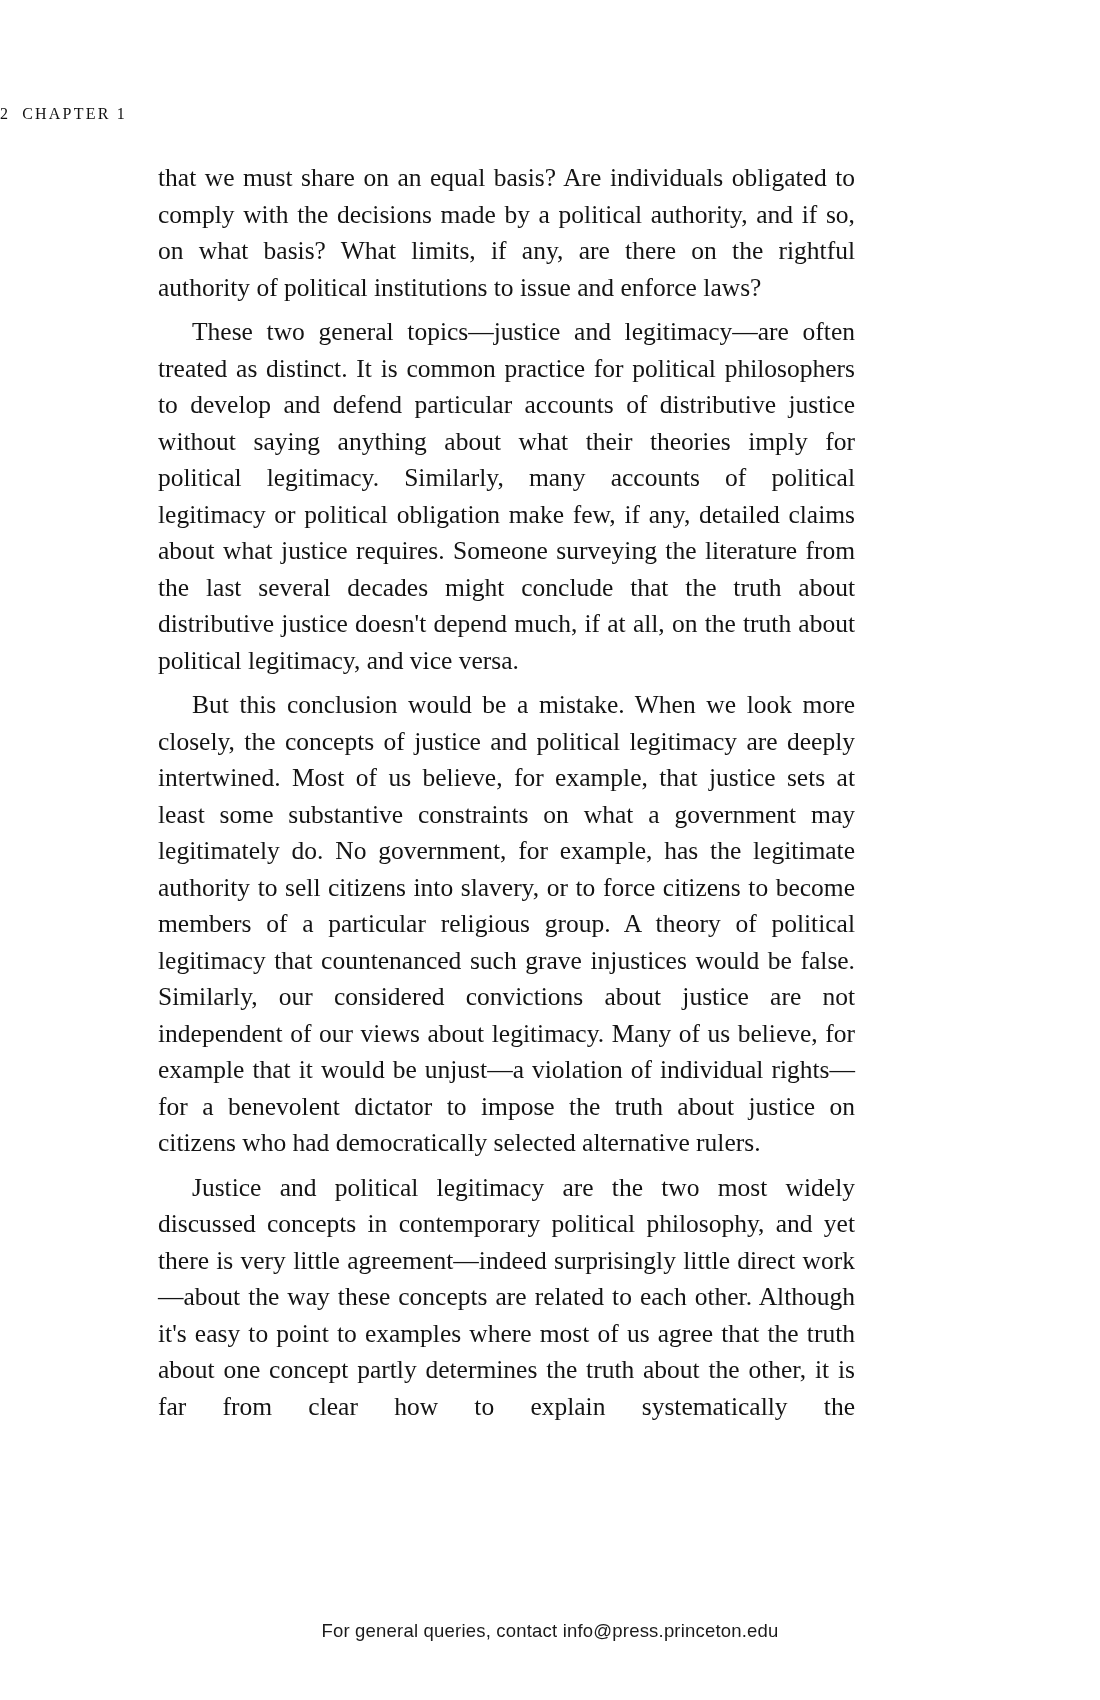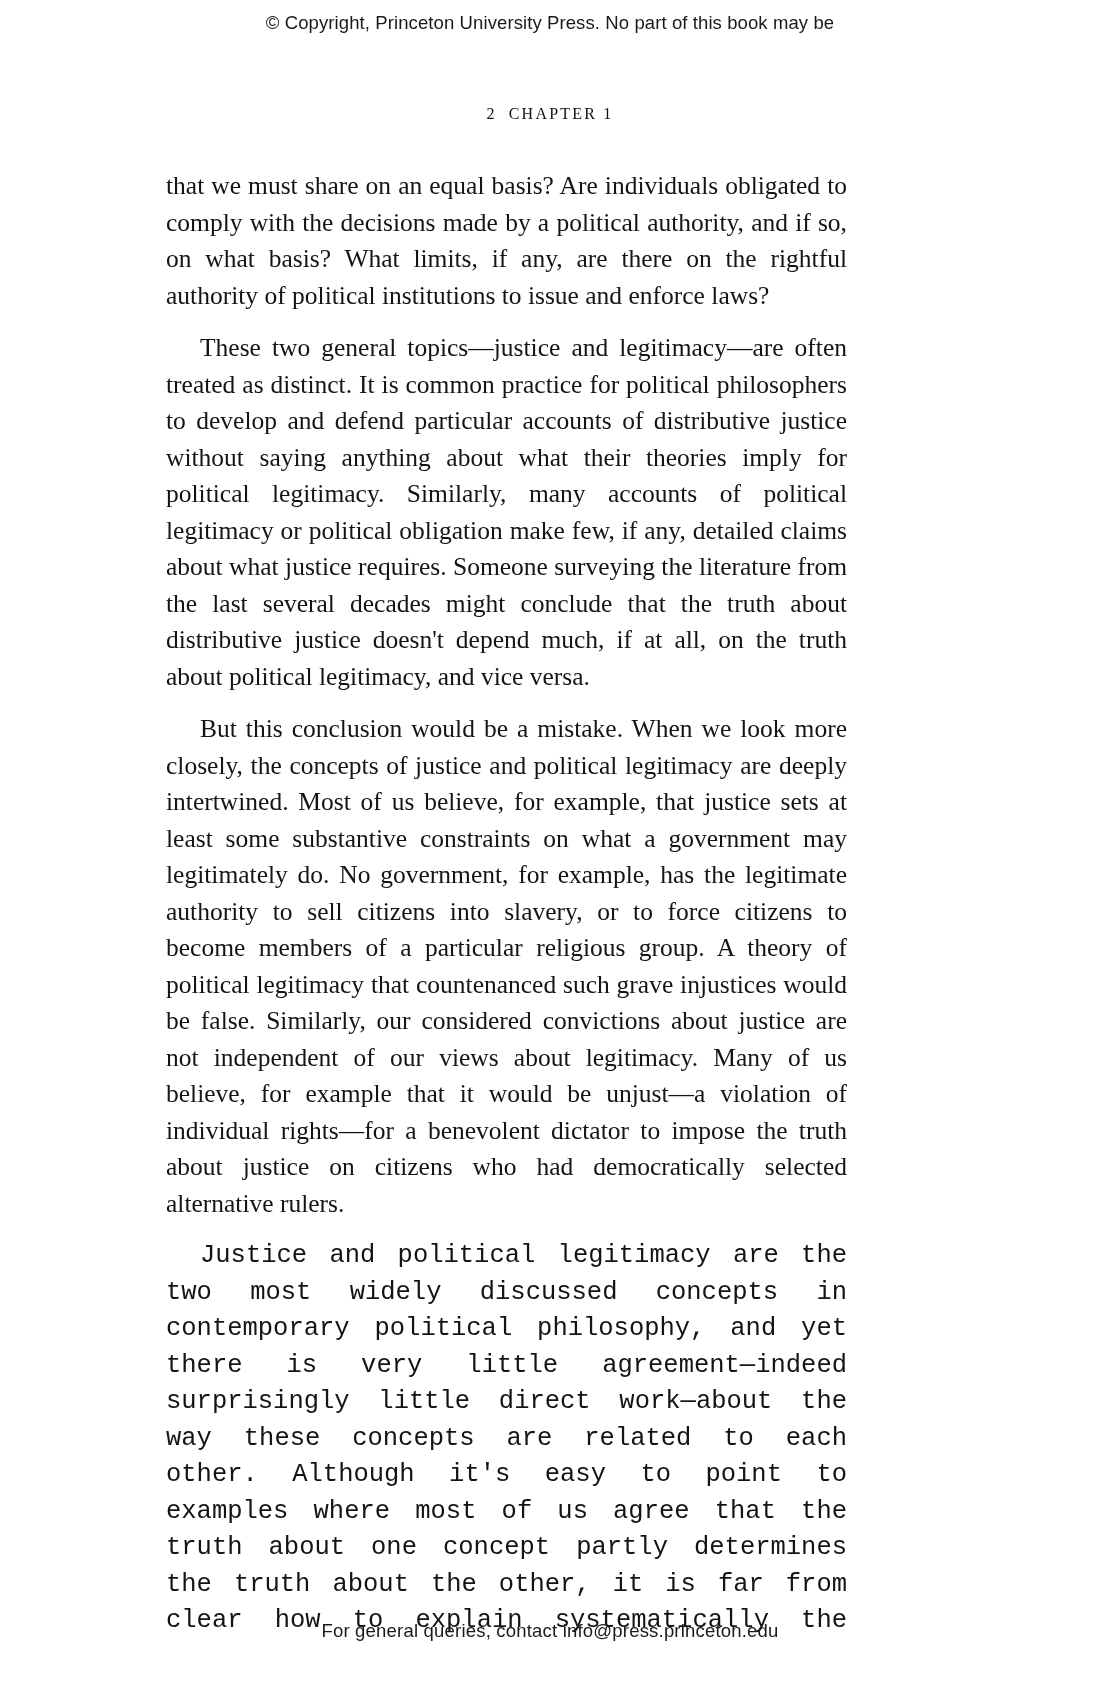--- a/index.html
+++ b/index.html
@@ -39,56 +39,54 @@
     display: block;
     white-space: nowrap;
   }
 
   
   .running-head {
     position: absolute;
     top: 105px;
     left: 0;
     right: 0;
-    text-align: center;
     font-family: "Liberation Serif", serif;
     font-size: 16px;
     letter-spacing: 2.2px;
     color: #111111;
   }
   .running-head .folio {
     margin-right: 12px;
   }
   .running-head .chap {
     font-variant: small-caps;
   }
 
   
   .textblock {
     position: absolute;
     top: 152px;
     left: 150px;
     width: 713px;
   }
   .textblock p {
-    margin: 16px;
+    margin: 8px;
     font-size: 25.5px;
     line-height: 36.5px;
     text-align: justify;
     text-justify: inter-word;
     -webkit-hyphens: none;
     hyphens: none;
     color: #141414;
   }
   .textblock p.indent {
     text-indent: 34px;
   }
   .textblock p.last-line-full {
     text-align-last: justify;
-    font-family: Liberation Mono, monospace;
   }
 
   
   .footer {
     position: absolute;
     bottom: 58px;
     left: 0;
     right: 0;
     text-align: center;
     font-family: "Liberation Sans", sans-serif;
@@ -98,21 +96,20 @@
     letter-spacing: 0.2px;
     margin-top: 21px;
   }
 </style>
 </head>
 <body>
 
 <div class="page">
 
   <div class="copyright">
-    <span class="cline">© Copyright, Princeton University Press. No part of this book may be</span>
   </div>
 
   <div class="running-head">
     <span class="folio">2</span><span class="chap">CHAPTER 1</span>
   </div>
 
   <div class="textblock">
     <p>that we must share on an equal basis? Are individuals obligated to comply with the decisions made by a political authority, and if so, on what basis? What limits, if any, are there on the rightful authority of political institutions to issue and enforce laws?</p>
     <p class="indent">These two general topics—justice and legitimacy—are often treated as distinct. It is common practice for political philosophers to develop and defend particular accounts of distributive justice without saying anything about what their theories imply for political legitimacy. Similarly, many accounts of political legitimacy or political obligation make few, if any, detailed claims about what justice requires. Someone surveying the literature from the last several decades might conclude that the truth about distributive justice doesn't depend much, if at all, on the truth about political legitimacy, and vice versa.</p>
     <p class="indent">But this conclusion would be a mistake. When we look more closely, the concepts of justice and political legitimacy are deeply intertwined. Most of us believe, for example, that justice sets at least some substantive constraints on what a government may legitimately do. No government, for example, has the legitimate authority to sell citizens into slavery, or to force citizens to become members of a particular religious group. A theory of political legitimacy that countenanced such grave injustices would be false. Similarly, our considered convictions about justice are not independent of our views about legitimacy. Many of us believe, for example that it would be unjust—a violation of individual rights—for a benevolent dictator to impose the truth about justice on citizens who had democratically selected alternative rulers.</p>

